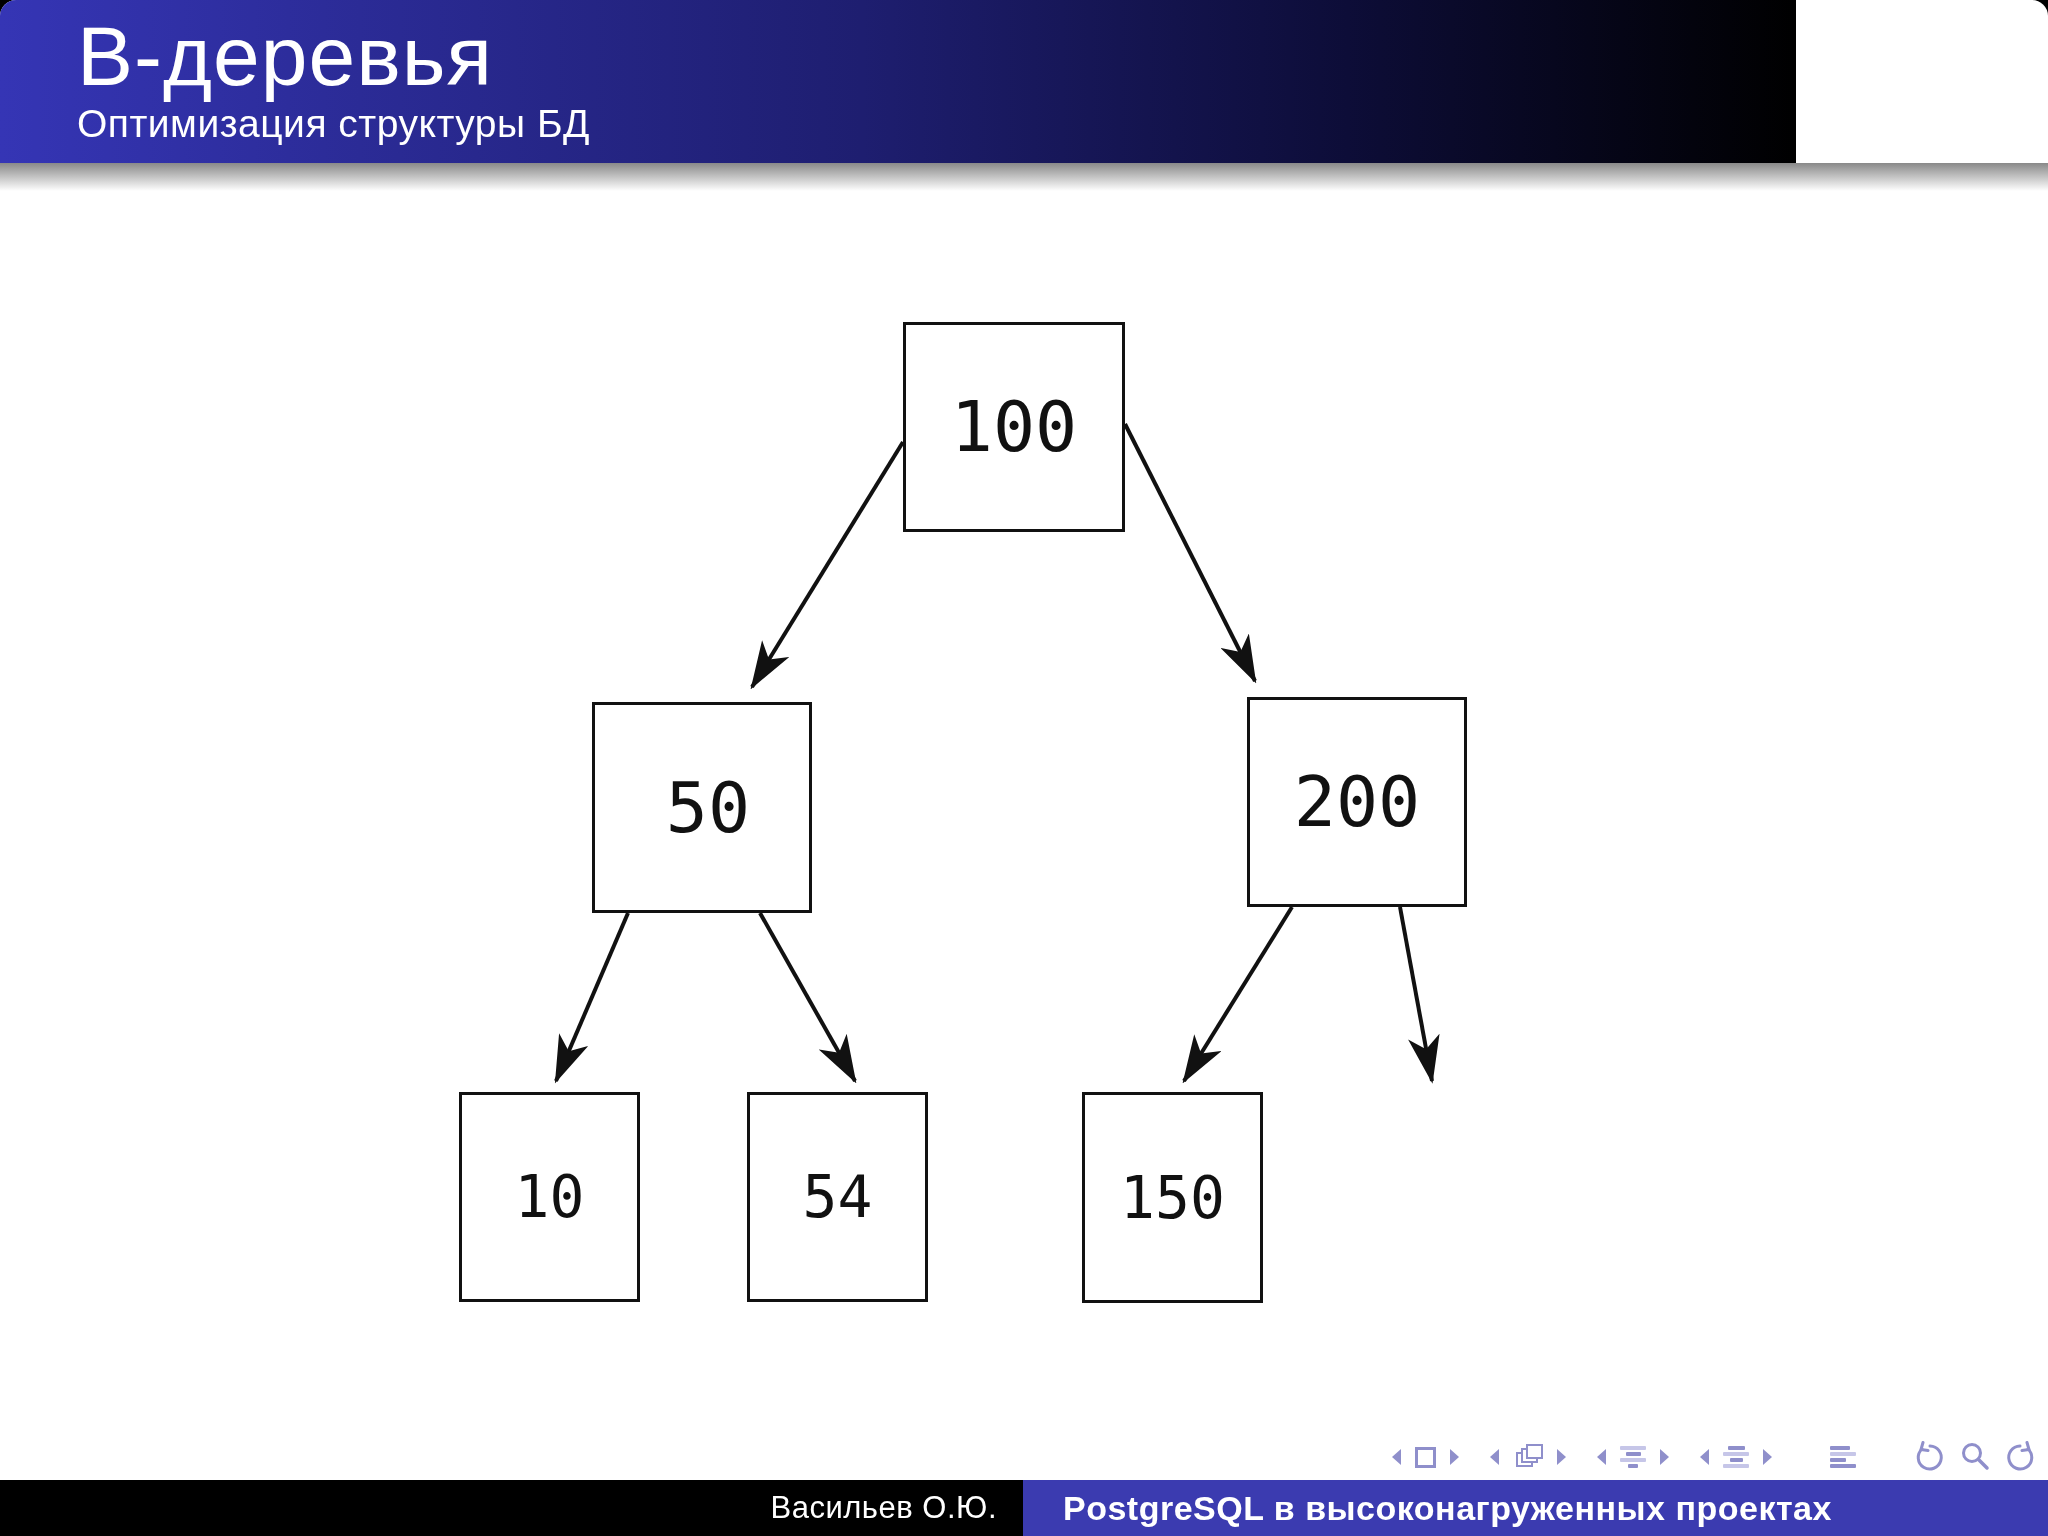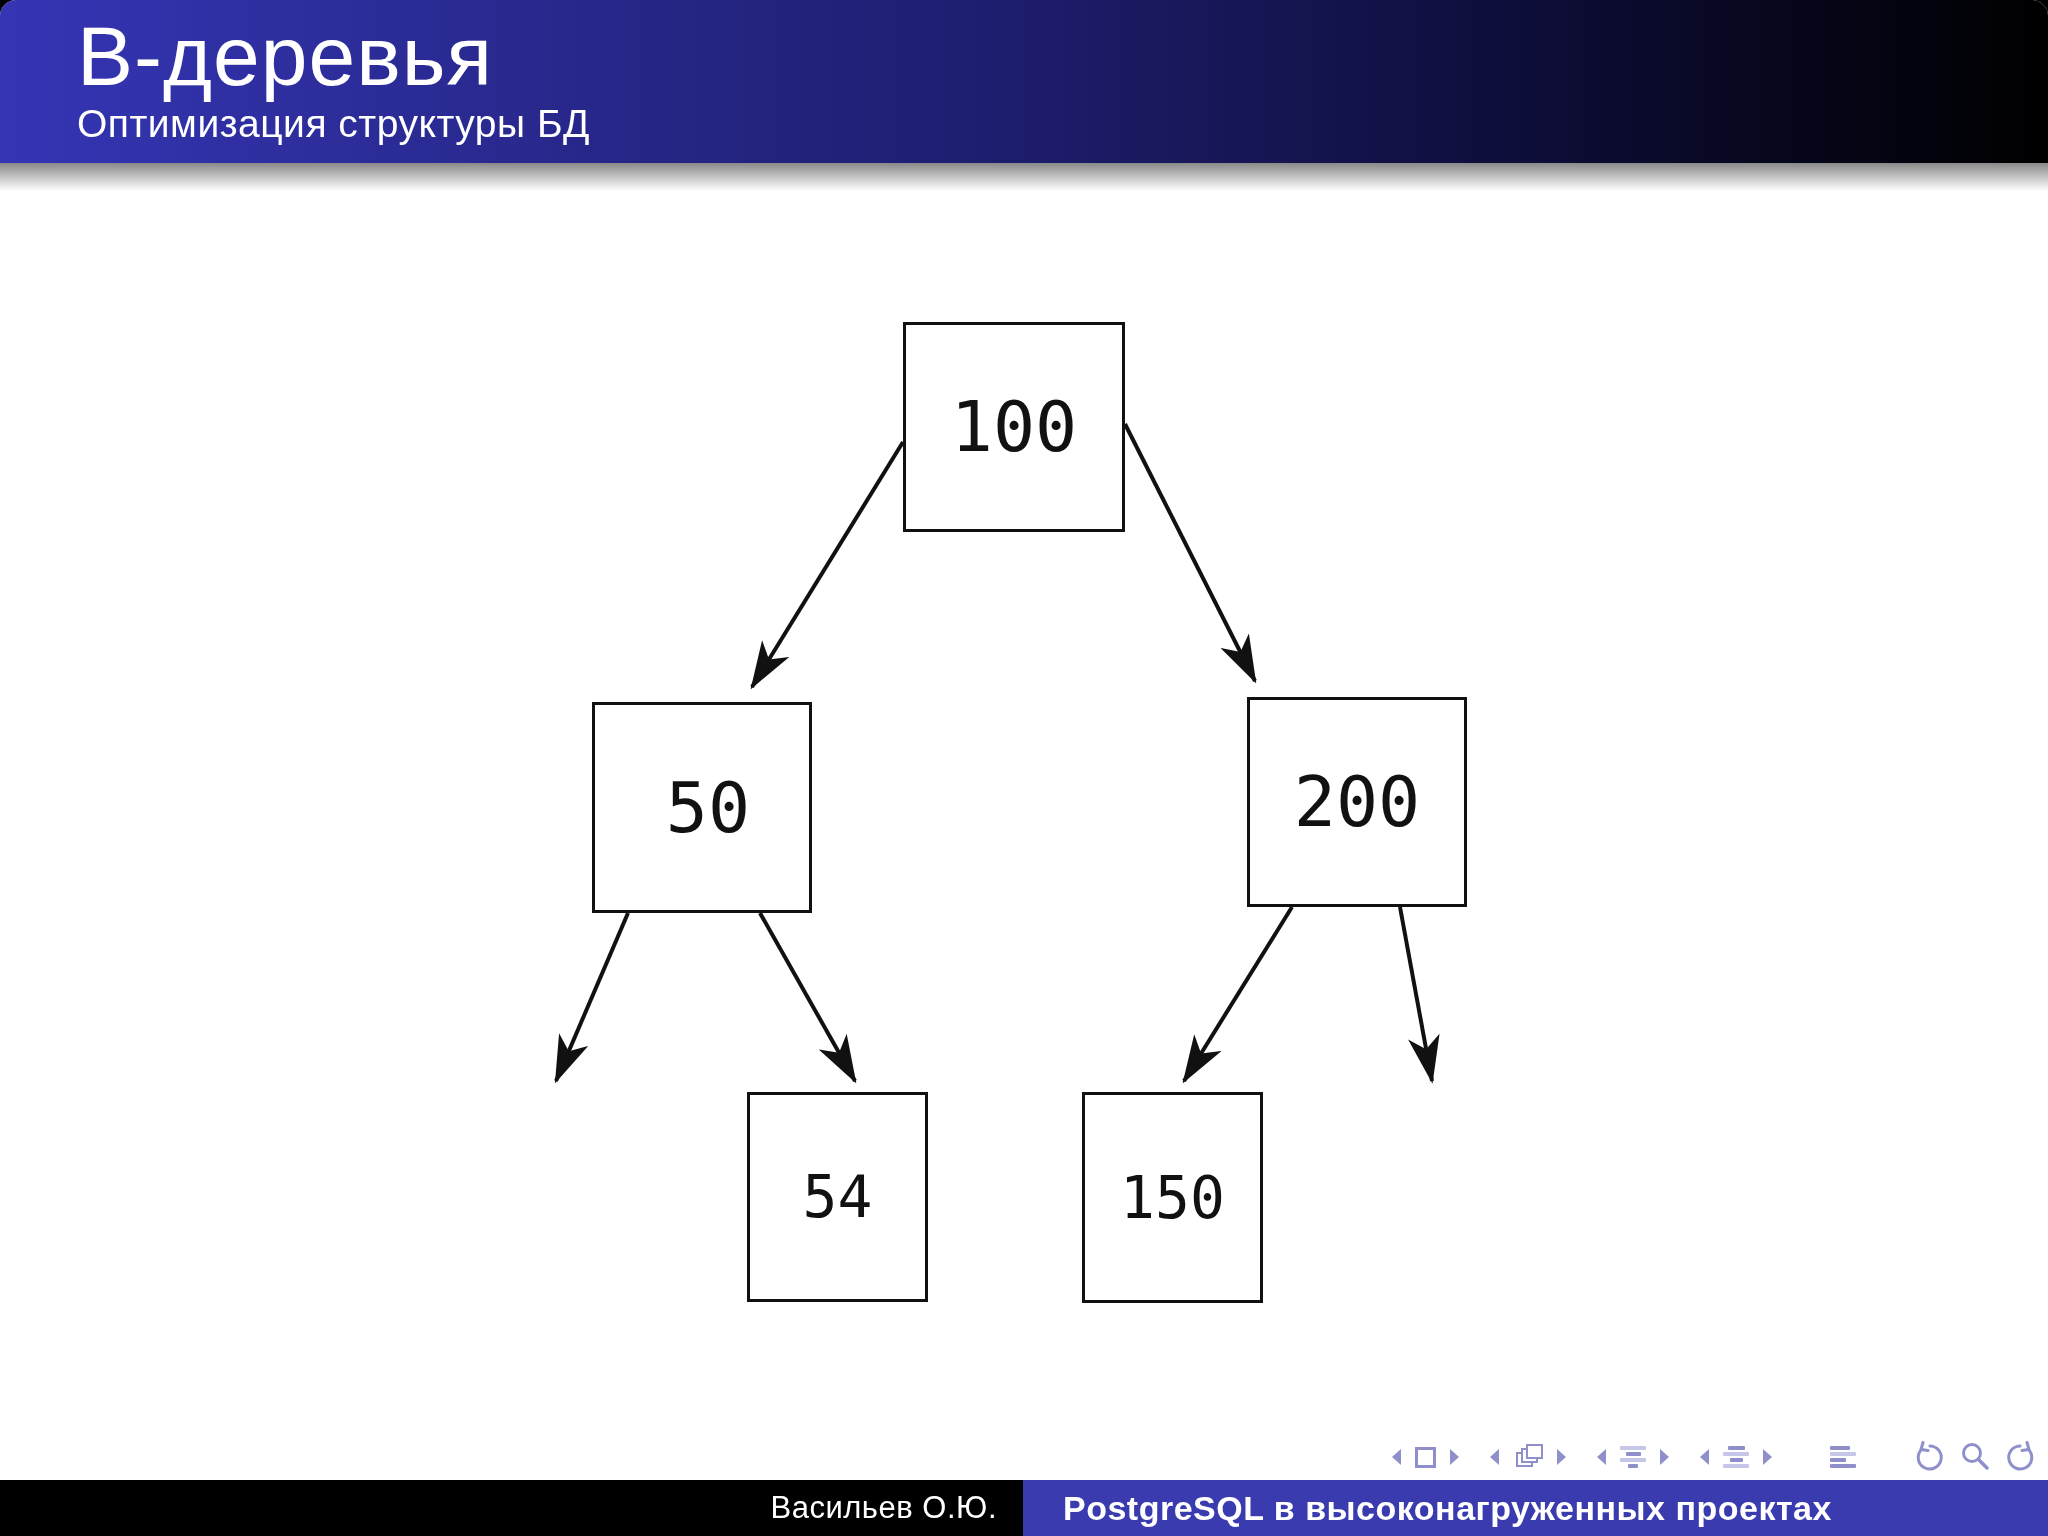--- a/index.html
+++ b/index.html
@@ -5,21 +5,21 @@
   * { margin:0; padding:0; box-sizing:border-box; }
   html,body { width:2048px; height:1536px; background:#000; overflow:hidden; }
   .slide {
     position:relative; width:2048px; height:1536px;
     background:#fff; border-radius:16px 16px 0 0; overflow:hidden;
     font-family:"Liberation Sans", sans-serif;
   }
 
   
   .frametitle {
-    position:absolute; left:0; top:0; width:2048px; height:163px;
+    position:absolute; left:0; top:0; width:1796px; height:163px;
     background:linear-gradient(90deg,#3535b5 0%,#2b2b96 20%,#1e1e70 48%,#0d0d38 75%,#000 100%);
     color:#fff; padding:13px 12px 0 77px;
   }
   .frametitle h1 { font-size:84px; font-weight:500; line-height:86px; letter-spacing:1px; }
   .frametitle h2 { font-size:39px; font-weight:400; line-height:42px; margin-top:4px; letter-spacing:0.5px; }
   .header-shadow {
     position:absolute; left:0; top:163px; width:2048px; height:28px;
     background:linear-gradient(to bottom, rgba(40,40,40,0.55), rgba(255,255,255,0));
   }
 
@@ -95,20 +95,21 @@
       <line x1="1125" y1="233" x2="1255" y2="490" stroke="#111" stroke-width="4" marker-end="url(#arrow)"></line>
       <line x1="628" y1="722" x2="556" y2="890" stroke="#111" stroke-width="4" marker-end="url(#arrow)"></line>
       <line x1="760" y1="722" x2="855" y2="890" stroke="#111" stroke-width="4" marker-end="url(#arrow)"></line>
       <line x1="1292" y1="716" x2="1184" y2="890" stroke="#111" stroke-width="4" marker-end="url(#arrow)"></line>
       <line x1="1400" y1="716" x2="1432" y2="890" stroke="#111" stroke-width="4" marker-end="url(#arrow)"></line>
     </svg>
 
     <div class="node n-root">100</div>
     <div class="node n-50">50</div>
     <div class="node n-200">200</div>
+    <div class="node small n-10">10</div>
     <div class="node small n-75">54</div>
     <div class="node small n-150">150</div>
   </main>
 
   <nav class="navbar">
 
     <div class="nav-group">
       <svg class="tri" width="12" height="20">
           <path d="M11,2 L2,10 L11,18 Z" fill="#8f8fcb"></path>
         </svg>

